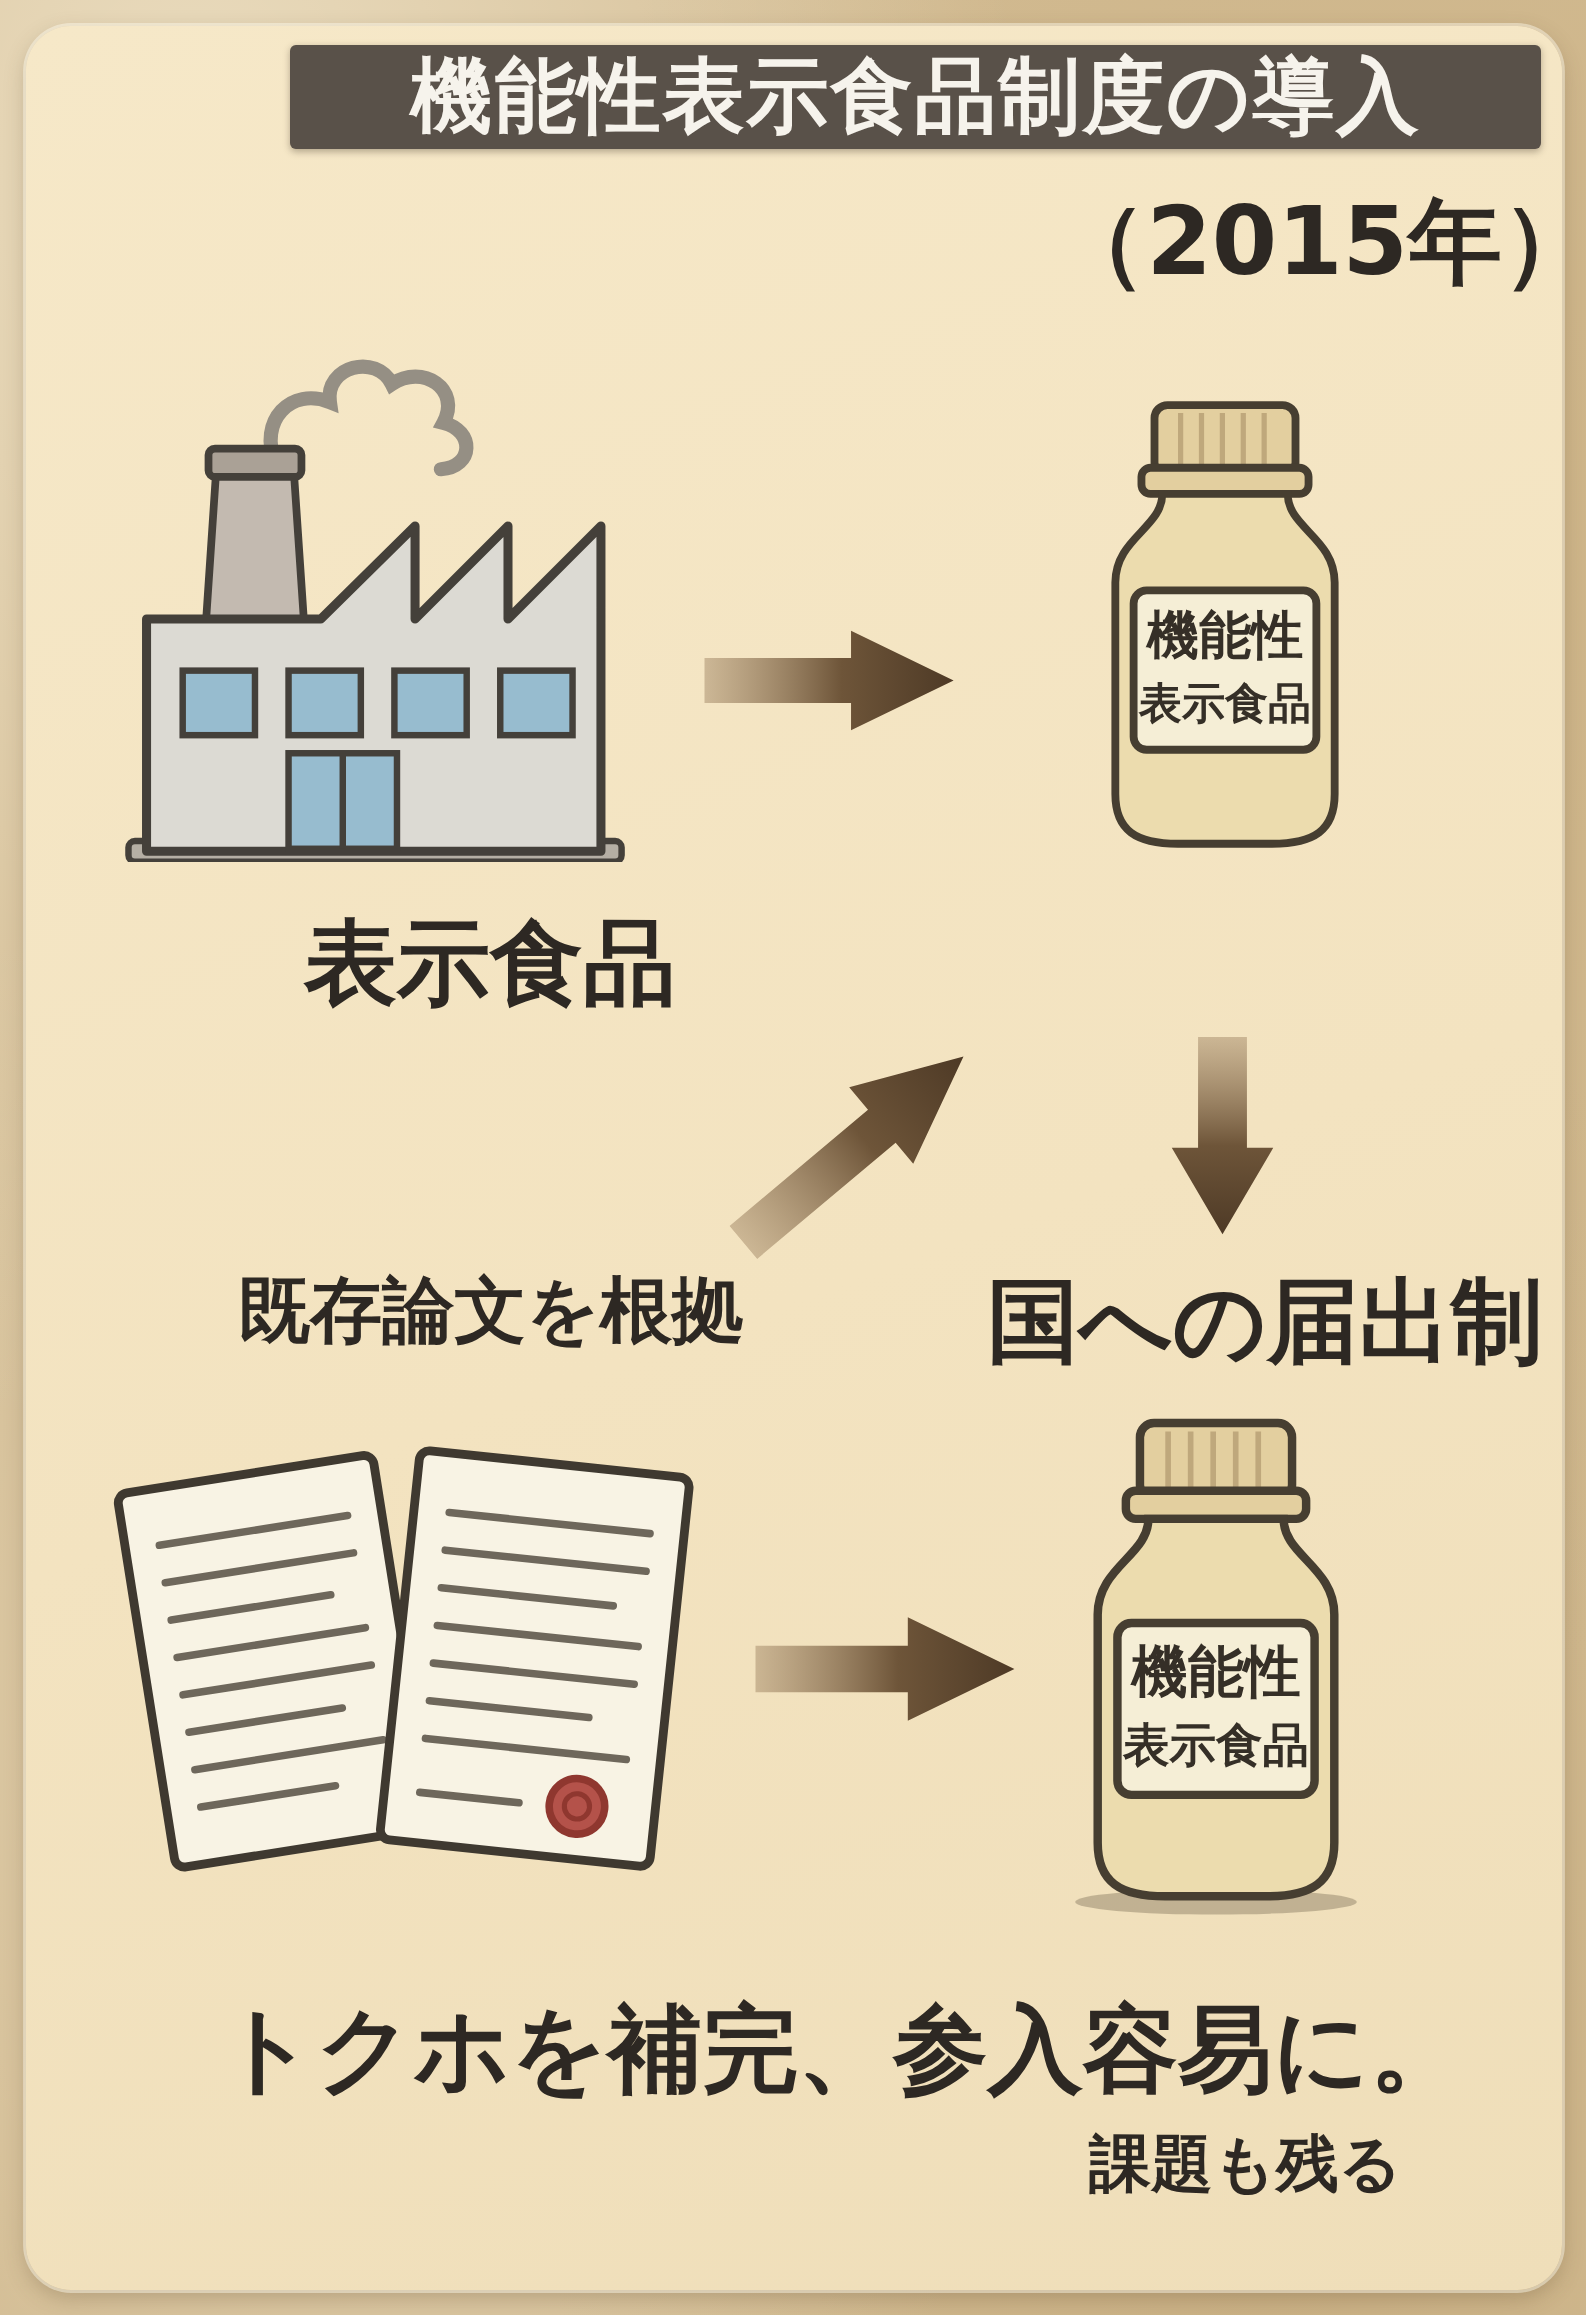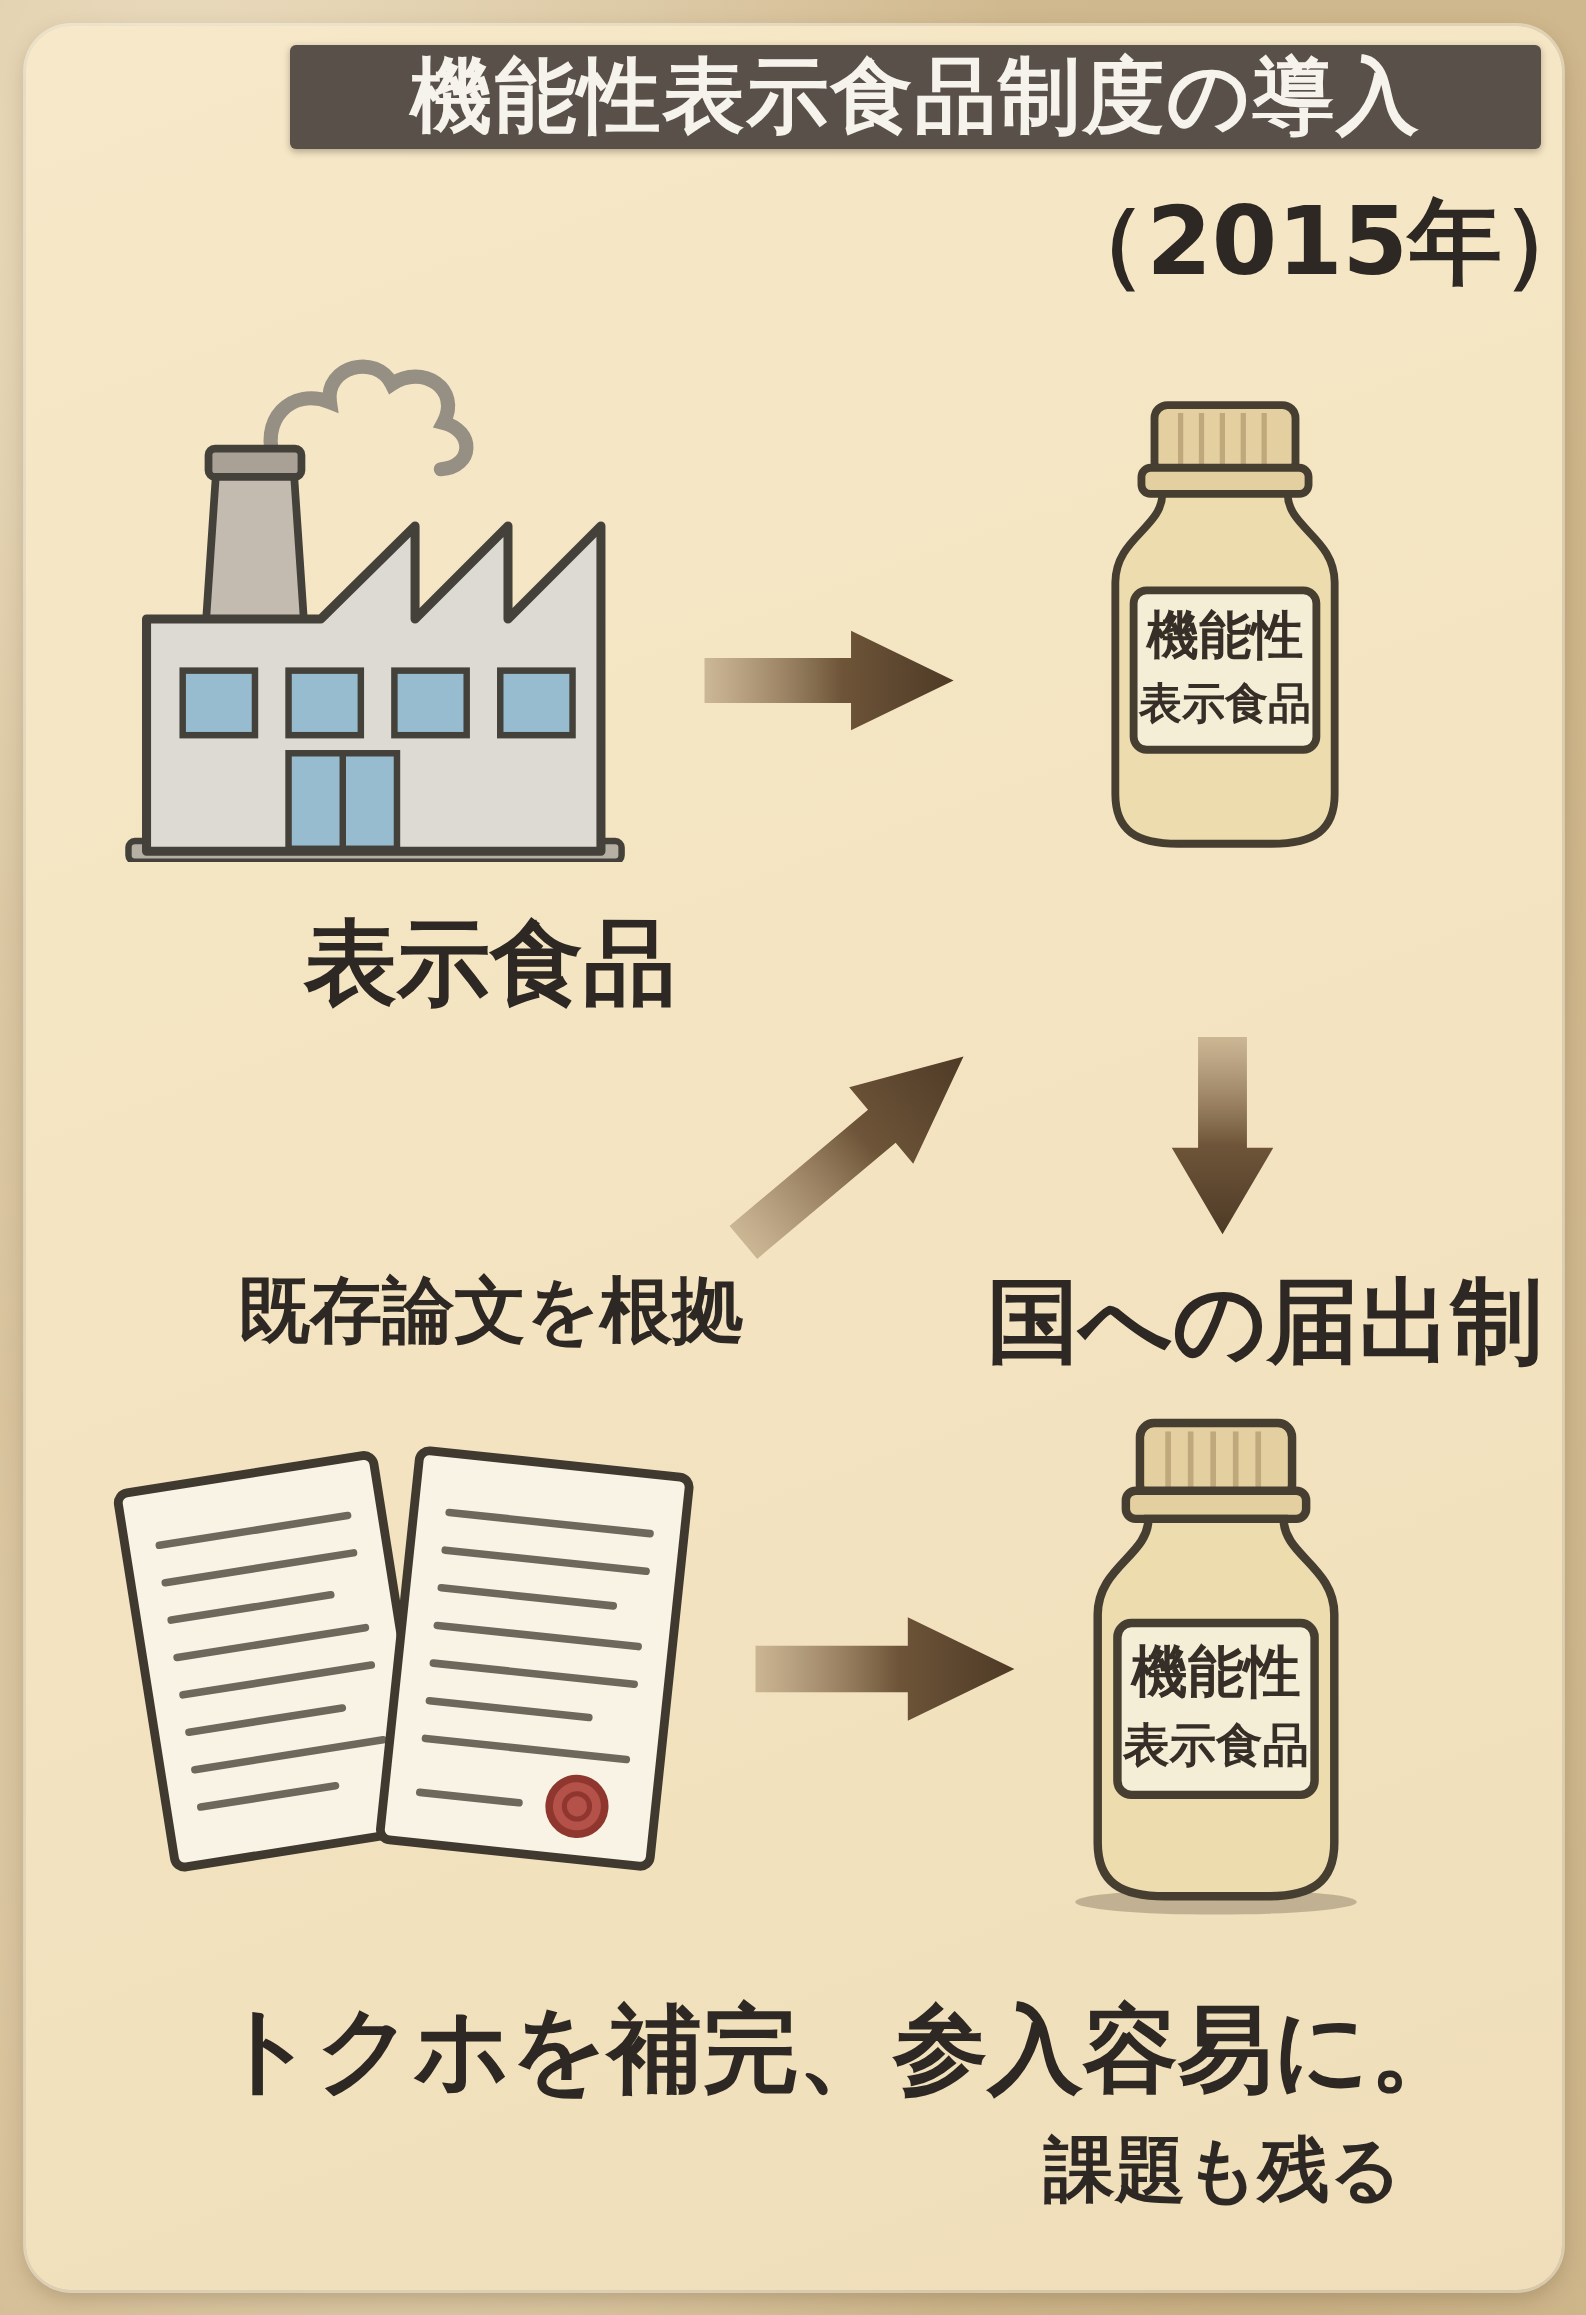--- a/index.html
+++ b/index.html
@@ -33,21 +33,21 @@
     position:absolute; font-weight:700; color:#2d2823; text-align:right; white-space:nowrap;
     line-height:1.15;
     padding-left:9px;
   }
   .subtitle{ left:0; width:1587px; top:188px; font-size:94px; }
   .smes{ left:59px; width:608px; top:910px; font-size:93px; }
   .ffc{ left:902px; width:667px; top:913px; font-size:88px; }
   .evidence{ left:49px; width:686px; top:1269px; font-size:72px; }
   .notif{ left:926px; width:608px; top:1269px; font-size:92px; }
   .footer1{ left:0; width:1456px; top:1995px; font-size:95px; }
-  .footer2{ left:0; width:1393px; top:2129px; font-size:71px; }
+  .footer2{ left:0; width:1393px; top:2129px; font-size:62px;font-family:Liberation Serif, serif; }
   .abs{ position:absolute; }
   svg{ display:block; }
 </style>
 </head>
 <body>
 
 <div class="canvas">
   <div class="panel"></div>
 
   <div class="title-bar">

